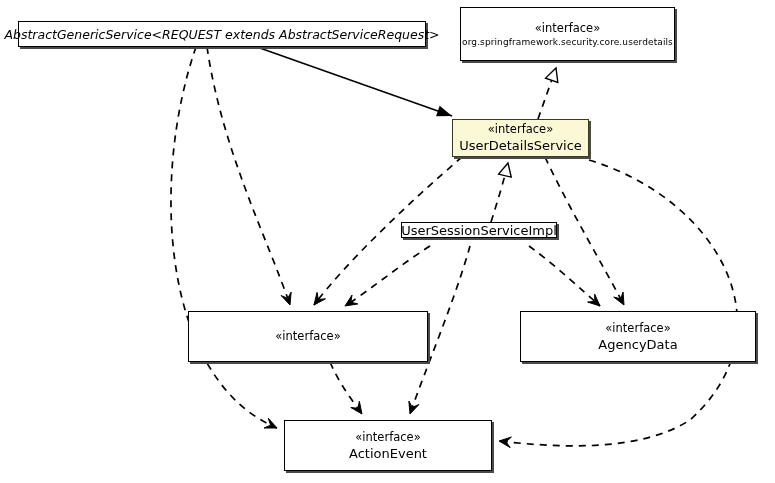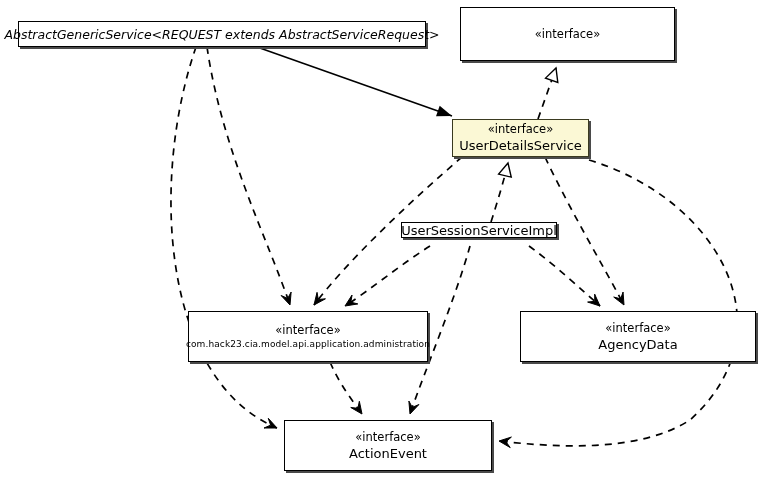--- a/index.html
+++ b/index.html
@@ -121,34 +121,34 @@
         <path d="M 350.7536031814636 407.47937437050604 L 362 414 L 359.34898721187534 401.2731727756994 L 357.9022499194474 408.3247516109574 Z" fill="#000000" stroke="#000000" stroke-width="1"></path>
       </g>
     </svg>
 
   <div class="node plain-node" id="node-abstract-generic-service" style="left: 18px; top: 21px; width: 408px; height: 26px;">
     <div class="node-title italic">AbstractGenericService&lt;REQUEST extends AbstractServiceRequest&gt;</div>
   </div>
 
   <div class="node" id="node-user-details-service" style="left: 460px; top: 7px; width: 215px; height: 54px;">
     <div class="stereotype">«interface»</div>
+    <div class="node-package">org.springframework.security.core.userdetails</div>
   </div>
 
   <div class="node highlight" id="node-user-session-service" style="left: 452px; top: 119px; width: 137px; height: 38px;">
     <div class="stereotype">«interface»</div>
     <div class="node-title">UserDetailsService</div>
   </div>
 
   <div class="node plain-node" id="node-user-session-service-impl" style="left: 401px; top: 222px; width: 156px; height: 16px;">
     <div class="node-title">UserSessionServiceImpl</div>
   </div>
 
   <div class="node" id="node-user-session-data" style="left: 188px; top: 311px; width: 240px; height: 51px;">
     <div class="stereotype">«interface»</div>
-    <div class="node-package">com.hack23.cia.model.api.application.administration</div>
   </div>
 
   <div class="node" id="node-agency-data" style="left: 520px; top: 311px; width: 236px; height: 51px;">
     <div class="stereotype">«interface»</div>
     <div class="node-title">AgencyData</div>
   </div>
 
   <div class="node" id="node-action-event" style="left: 284px; top: 420px; width: 208px; height: 51px;">
     <div class="stereotype">«interface»</div>
     <div class="node-title">ActionEvent</div>

